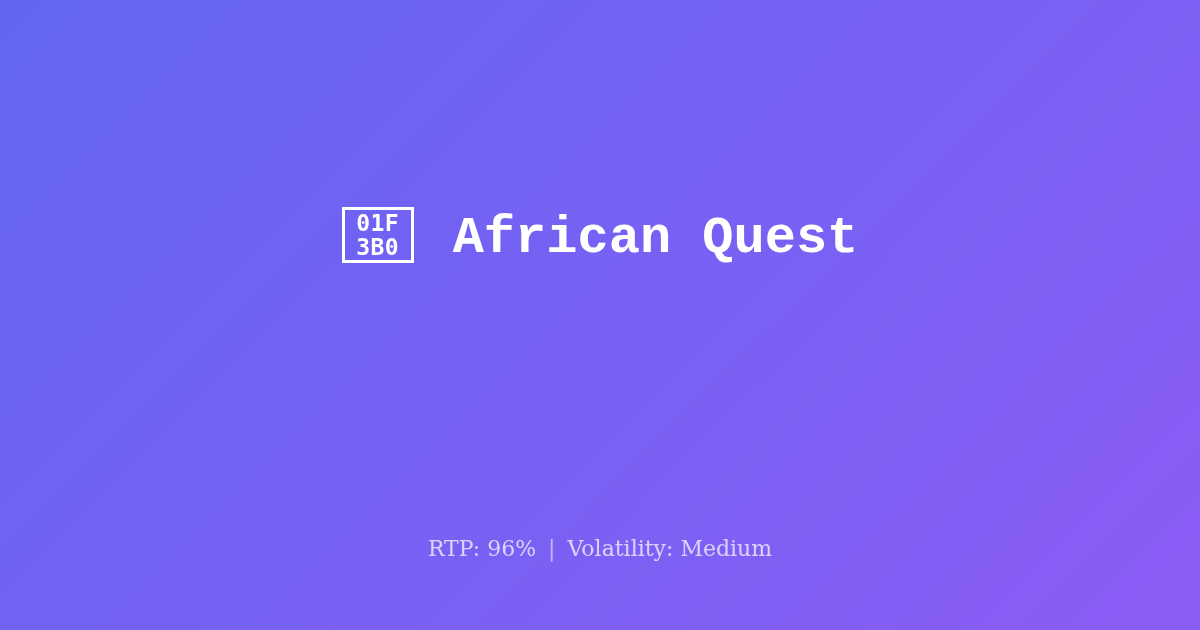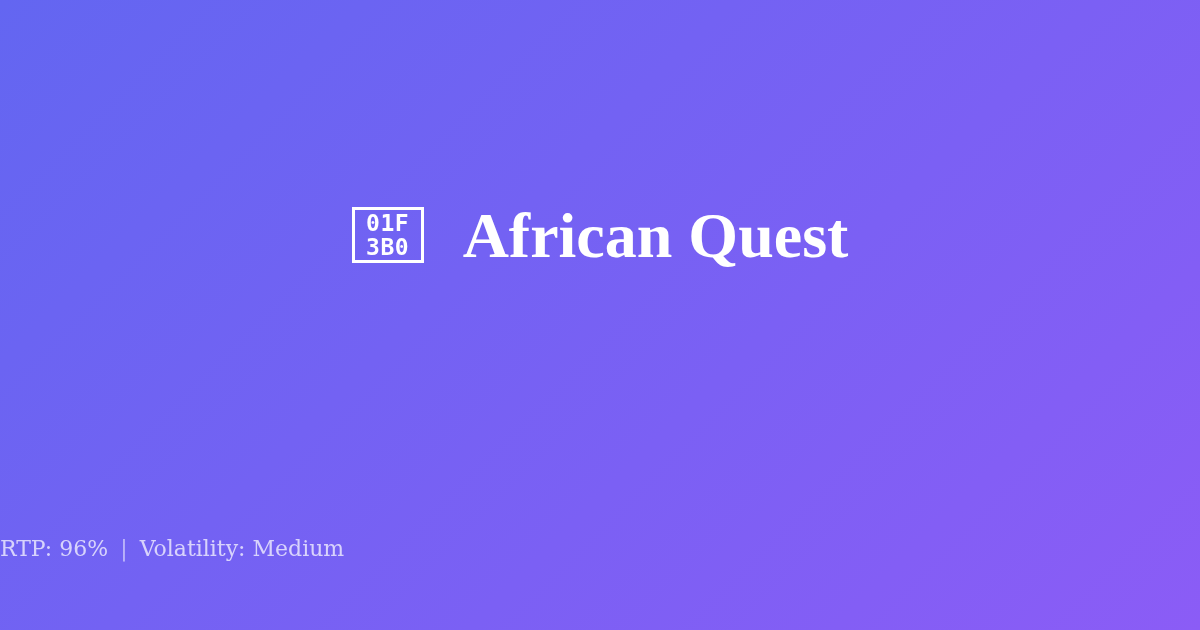--- a/index.html
+++ b/index.html
@@ -65,22 +65,22 @@
   .tofu-line {
     font-family: "DejaVu Sans Mono", "Liberation Mono", monospace;
     font-size: 23px;
     font-weight: 700;
     letter-spacing: 0.5px;
     color: #ffffff;
     line-height: 1.05;
   }
 
   .game-title {
-    font-family: Liberation Serif, serif;
-    font-size: 64px;
+    font-family: Liberation Mono, monospace;
+    font-size: 52px;
     font-weight: 700;
     color: #ffffff;
     line-height: 1.05;
     letter-spacing: 0px;
     margin-top: 44px;
   }
 
   .provider {
     margin-top: 42px;
     font-family: "DejaVu Serif", "Liberation Serif", serif;
@@ -89,20 +89,21 @@
     color: rgba(255, 255, 255, 0.88);
     line-height: 1.2;
   }
 
   
   .meta {
     position: absolute;
     left: 0;
     right: 0;
     bottom: 66px;
+    text-align: center;
     font-family: "DejaVu Serif", "Liberation Serif", serif;
     font-size: 22px;
     font-weight: 400;
     color: rgba(255, 255, 255, 0.72);
     line-height: 1.3;
   }
 
   .meta .sep {
     padding: 0 5px;
     color: rgba(255, 255, 255, 0.55);

